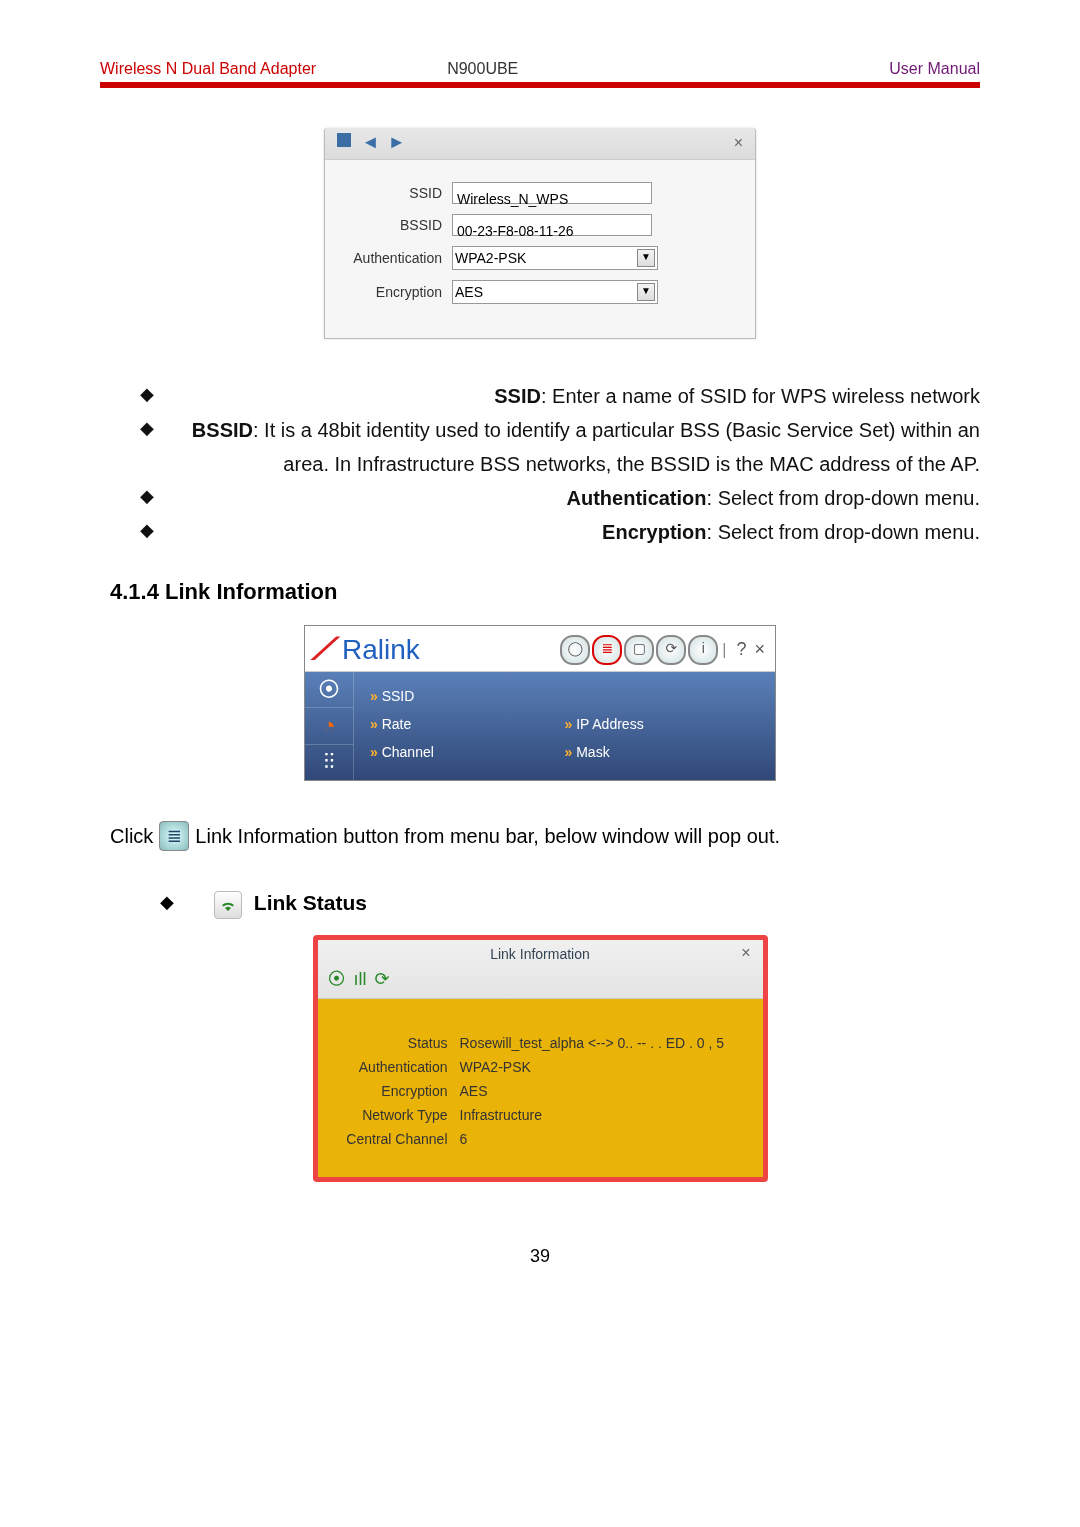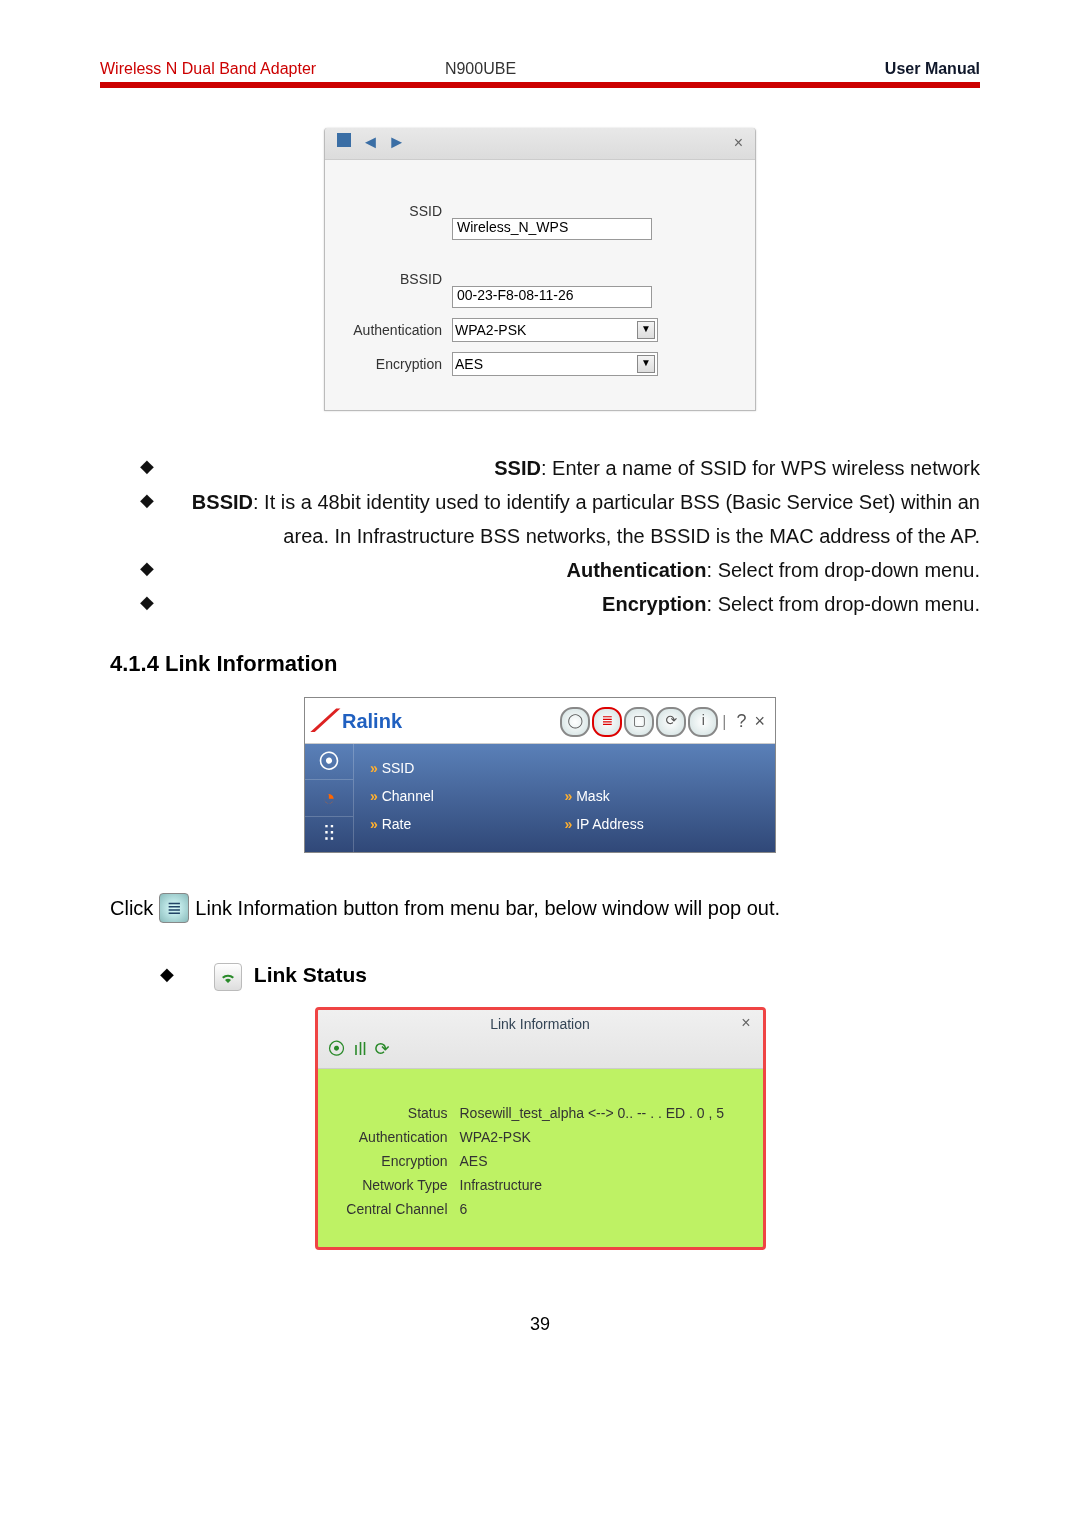--- a/index.html
+++ b/index.html
@@ -1,48 +1,48 @@
 <!DOCTYPE html>
 <html><head>
 <meta charset="utf-8">
 <style>
 body { margin:0; font-family:Arial,sans-serif; background:#fff; }
 .page { width:1080px; min-height:1527px; margin:0 auto; padding:60px 100px 40px; box-sizing:border-box; position:relative; }
 .hdr { display:flex; justify-content:space-between; font-size:16px; padding-bottom:4px; border-bottom:6px solid #c00; margin-bottom:40px; }
 .hdr .l { color:#c00; }
 .hdr .m { color:#333; margin-left:-240px; }
-.hdr .r { color:#0f172a;font-weight:bold; }
+.hdr .r { color:#701a75; }
 
 
 .profile-win { width:430px; margin:0 auto 40px; border:1px solid #bbb; border-top:none; border-radius:4px 4px 0 0; overflow:hidden; background:#f6f6f6; box-shadow:0 0 2px rgba(0,0,0,.2); position:relative; }
 .profile-title { text-align:center; font-size:15px; color:#333; padding:6px 0 2px; background:linear-gradient(#f4f4f4,#e8e8e8); }
 .profile-close { position:absolute; top:6px; right:12px; color:#666; font-size:16px; }
 .profile-icons { padding:4px 12px 6px; background:linear-gradient(#e8e8e8,#dcdcdc); border-bottom:1px solid #ccc; }
 .sq { display:inline-block; width:14px; height:14px; background:#3a6ea5; margin-right:6px; }
 .arr { display:inline-block; font-size:18px; color:#3a6ea5; margin-right:4px; vertical-align:middle; }
 .profile-body { padding:12px 12px 24px; background:#f6f6f6; }
 .prow { display:flex; align-items:center; margin:10px 0; }
 .plabel { width:105px; text-align:right; padding-right:10px; font-size:14px; color:#333; }
-.ptext { flex:0 0 200px; height:22px; border:1px solid #999; background:#fff; font-size:14px; padding:0 4px; box-sizing:border-box;margin-top:36px; }
+.ptext { flex:0 0 200px; height:22px; border:1px solid #999; background:#fff; font-size:14px; padding:8px 4px; box-sizing:border-box; }
 .psel { flex:0 0 200px; height:22px; border:1px solid #999; background:#fff; font-size:14px; padding:0 2px; display:flex; justify-content:space-between; align-items:center; }
 .dropbtn { width:16px; height:16px; border:1px solid #888; background:linear-gradient(#f4f4f4,#ddd); font-size:10px; line-height:14px; text-align:center; }
 
 
 ul.dia { list-style:none; padding-left:40px; margin:20px 0 30px;text-align:right; }
 ul.dia li { position:relative; padding-left:28px; font-size:20px; line-height:1.7; color:#111; }
 ul.dia li:before { content:"◆"; position:absolute; left:0; top:0; font-size:18px; }
 ul.dia b { font-weight:bold; }
 .sec-head { font-size:22px; font-weight:bold; margin:30px 0 20px 10px; }
 
 
 .ralink-win { width:470px; margin:0 auto 40px; border:1px solid #888; background:#fff; font-family:Verdana,sans-serif; }
 .ralink-top { display:flex; justify-content:space-between; align-items:center; padding:6px 10px 4px; border-bottom:1px solid #ccc; background:#fff; }
 .ralink-logo { display:flex; align-items:center; }
 .ralink-swoosh { color:#d22; font-size:30px; font-weight:bold; margin-right:6px; transform:scaleX(1.3); }
-.ralink-text { color:#2060c0; font-size:20px; font-weight:bold; }
+.ralink-text { color:#2060c0; font-size:28px; font-weight:normal; }
 .ralink-btns { display:flex; gap:2px; align-items:center; }
 .rbtn { width:26px; height:26px; border-radius:13px; border:2px solid #888; background:radial-gradient(#fff,#d0e0e0); font-size:14px; line-height:22px; text-align:center; color:#555; }
 .rbtn.active { border-color:#d00; color:#d00; }
 .rq { color:#555; font-size:18px; margin:0 6px; }
 .rx { color:#555; font-size:18px; }
 .ralink-body { display:flex; background:linear-gradient(#5a80b8,#304878); color:#fff; }
 .rside { width:48px; display:flex; flex-direction:column; border-right:1px solid rgba(255,255,255,.2); }
 .rside div { flex:1; display:flex; align-items:center; justify-content:center; font-size:22px; border-bottom:1px solid rgba(255,255,255,.2); }
 .rside div:last-child { border-bottom:none; }
 .rmain { flex:1; padding:10px 16px 14px; font-size:14px; }
@@ -53,21 +53,21 @@
 
 .clickline { font-size:20px; margin:20px 10px 40px; display:flex; align-items:center; flex-wrap:wrap; }
 .inline-icon { display:inline-flex; width:28px; height:28px; border:1px solid #888; border-radius:4px; background:radial-gradient(#dff,#8bb); color:#246; align-items:center; justify-content:center; margin:0 6px; font-size:18px; }
 
 
 .ls-head { display:flex; font-size:21px; font-weight:bold; margin:10px 0 14px 60px; }
 .ls-head:before { content:"◆"; margin-right:40px; font-size:18px; font-weight:normal; }
 .ls-icon { width:26px; height:26px; border-radius:4px; background:linear-gradient(#fff,#ddd); display:flex; align-items:center; justify-content:center; color:#2a8a2a; margin-right:12px; border:1px solid #bbb; }
 
 
-.linkinfo-win { width:445px; margin:16px auto 30px; border:3px solid #ef4444; border-radius:4px; overflow:hidden; background:#bef264; font-size:14px; }
+.linkinfo-win { width:445px; margin:16px auto 30px; border:5px solid #ef4444; border-radius:4px; overflow:hidden; background:#eab308; font-size:14px; }
 .li-top { background:linear-gradient(#f0f0f0,#e4e4e4); border-bottom:1px solid #ccc; position:relative; padding:4px 0 8px; }
 .li-title { text-align:center; color:#345; padding:2px 0; }
 .li-close { position:absolute; top:4px; right:12px; color:#666; font-size:16px; }
 .li-icons { padding:4px 10px 0; display:flex; gap:8px; align-items:center; }
 .li-icon { color:#2a8a2a; font-size:18px; }
 .li-body { padding:32px 10px 26px; }
 .lirow { display:flex; padding:4px 0; }
 .lilabel { width:120px; text-align:right; padding-right:12px; color:#333; }
 .lival { color:#333; }
 
@@ -148,26 +148,26 @@
         <div>⦿</div>
         <div style="color:#f60;">◔</div>
         <div>⫶⫶</div>
       </div>
       <div class="rmain">
         <div class="rrow">
             <div class="rcell">SSID</div>
             <div style="flex:1"></div>
           </div>
         <div class="rrow">
+            <div class="rcell">Rate</div>
+            <div class="rcell">IP Address</div>
+          </div>
+        <div class="rrow">
             <div class="rcell">Channel</div>
             <div class="rcell">Mask</div>
-          </div>
-        <div class="rrow">
-            <div class="rcell">Rate</div>
-            <div class="rcell">IP Address</div>
           </div>
       </div>
     </div>
   </div>
 
   <div class="clickline">
     <span>Click</span>
     <span class="inline-icon">≣</span>
     <span> Link Information button from menu bar, below window will pop out.</span>
   </div>

